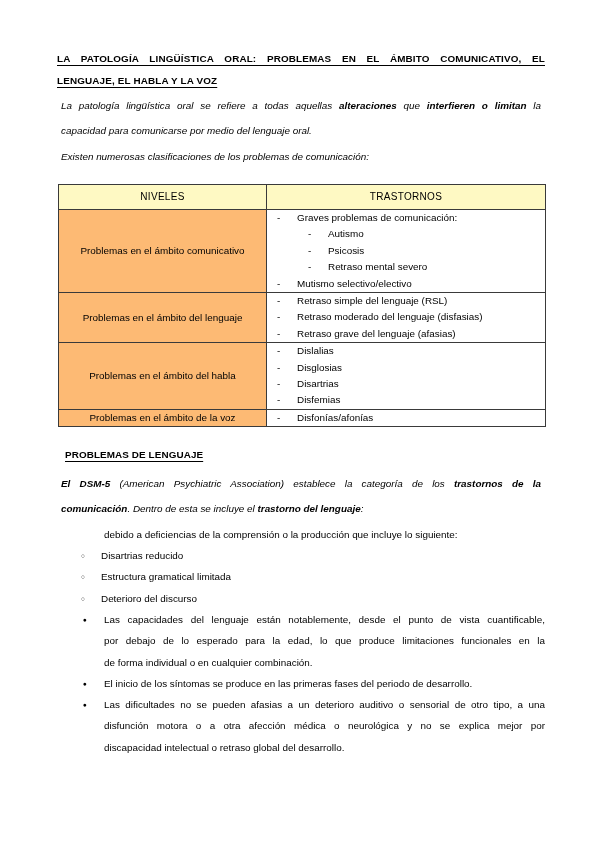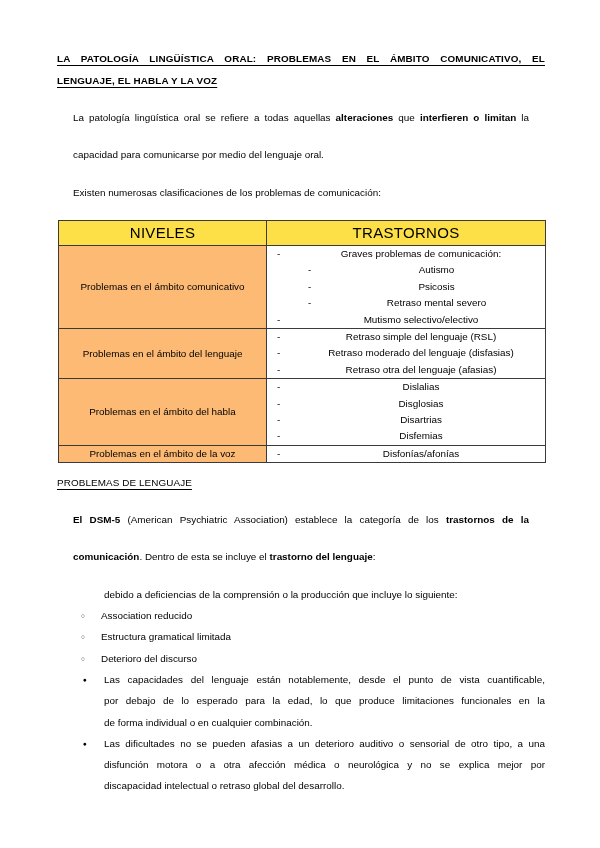--- a/index.html
+++ b/index.html
@@ -43,36 +43,37 @@
     text-align: justify;
     text-align-last: justify;
   }
   .doc-title .line2 {
     display: block;
     text-align: center;
   }
 
   .section-head {
     font-size: 9.9px;
-    font-weight: normal;
+    font-weight: bold;
     line-height: 21px;
     text-decoration: underline;
     text-underline-offset: 2.5px;
-    margin: 0;
+    margin: 8px;
     letter-spacing: .1px;
   }
 
   
   .para {
     font-size: 9.9px;
     line-height: 21.3px;
     text-align: justify;
     text-align-last: left;
-    margin: 16px;
+    margin: 4px;
     letter-spacing: 0;
+    font-style: italic;
   }
   .para.jfull {
     text-align-last: justify;
   }
   .para b, .b {
     font-weight: bold;
   }
   .gap-md { height: 9px; }
 
   
@@ -85,22 +86,22 @@
     border-collapse: collapse;
     width: 487px;
     table-layout: fixed;
   }
   table.levels td, table.levels th {
     border: 1.3px solid #3a3a3a;
     vertical-align: middle;
     padding: 0;
   }
   table.levels th {
-    background: #fde047;
-    font-size: 15px;
+    background: #fef9c3;
+    font-size: 10px;
     font-weight: normal;
     text-align: center;
     height: 24px;
     letter-spacing: .3px;
   }
   td.lvl {
     background: #fdba74;
     font-size: 9.9px;
     text-align: center;
     padding: 6px 8px;
@@ -117,21 +118,20 @@
   ul.dash {
     list-style: none;
     margin: 0;
     padding: 0;
   }
   ul.dash > li {
     position: relative;
     font-size: 9.9px;
     line-height: 16.4px;
     padding-left: 30px;
-    text-align: center;
   }
   ul.dash > li::before {
     content: "-";
     position: absolute;
     left: 10px;
     top: 0;
   }
   ul.dash ul.dash2 {
     list-style: none;
     margin: 0;
@@ -242,21 +242,21 @@
               <li>Mutismo selectivo/electivo</li>
             </ul>
           </td>
         </tr>
         <tr>
           <td class="lvl">Problemas en el ámbito del lenguaje</td>
           <td class="dis">
             <ul class="dash">
               <li>Retraso simple del lenguaje (RSL)</li>
               <li>Retraso moderado del lenguaje (disfasias)</li>
-              <li>Retraso otra del lenguaje (afasias)</li>
+              <li>Retraso grave del lenguaje (afasias)</li>
             </ul>
           </td>
         </tr>
         <tr>
           <td class="lvl">Problemas en el ámbito del habla</td>
           <td class="dis">
             <ul class="dash">
               <li>Dislalias</li>
               <li>Disglosias</li>
               <li>Disartrias</li>
@@ -283,33 +283,36 @@
 
   <p class="para jfull"><span class="b">El DSM-5</span><span> (American Psychiatric Association) establece la categoría de los </span><span class="b">trastornos de la</span></p>
 
   <p class="para"><span class="b">comunicación</span><span>. Dentro de esta se incluye el </span><span class="b">trastorno del lenguaje</span><span>:</span></p>
 
   <ul class="bullets">
     <li style="list-style: none; --no-marker: 1;"><span>debido a deficiencias de la comprensión o la producción que incluye lo siguiente:</span></li>
   </ul>
 
   <ul class="subbullets">
-    <li>Association reducido</li>
+    <li>Disartrias reducido</li>
     <li>Estructura gramatical limitada</li>
     <li>Deterioro del discurso</li>
   </ul>
 
   <ul class="bullets">
     <li class="jfull">Las capacidades del lenguaje están notablemente, desde el punto de vista cuantificable,</li>
   </ul>
   <ul class="bullets">
     <li style="list-style: none; --no-marker: 1;" class="jfull"><span>por debajo de lo esperado para la edad, lo que produce limitaciones funcionales en la</span></li>
     <li style="list-style: none; --no-marker: 1;"><span>de forma individual o en cualquier combinación.</span></li>
   </ul>
 
+  <ul class="bullets">
+    <li>El inicio de los síntomas se produce en las primeras fases del periodo de desarrollo.</li>
+  </ul>
 
   <ul class="bullets">
     <li class="jfull">Las dificultades no se pueden afasias a un deterioro auditivo o sensorial de otro tipo, a una</li>
   </ul>
   <ul class="bullets">
     <li style="list-style: none; --no-marker: 1;" class="jfull"><span>disfunción motora o a otra afección médica o neurológica y no se explica mejor por</span></li>
     <li style="list-style: none; --no-marker: 1;"><span>discapacidad intelectual o retraso global del desarrollo.</span></li>
   </ul>
 
 </div>

